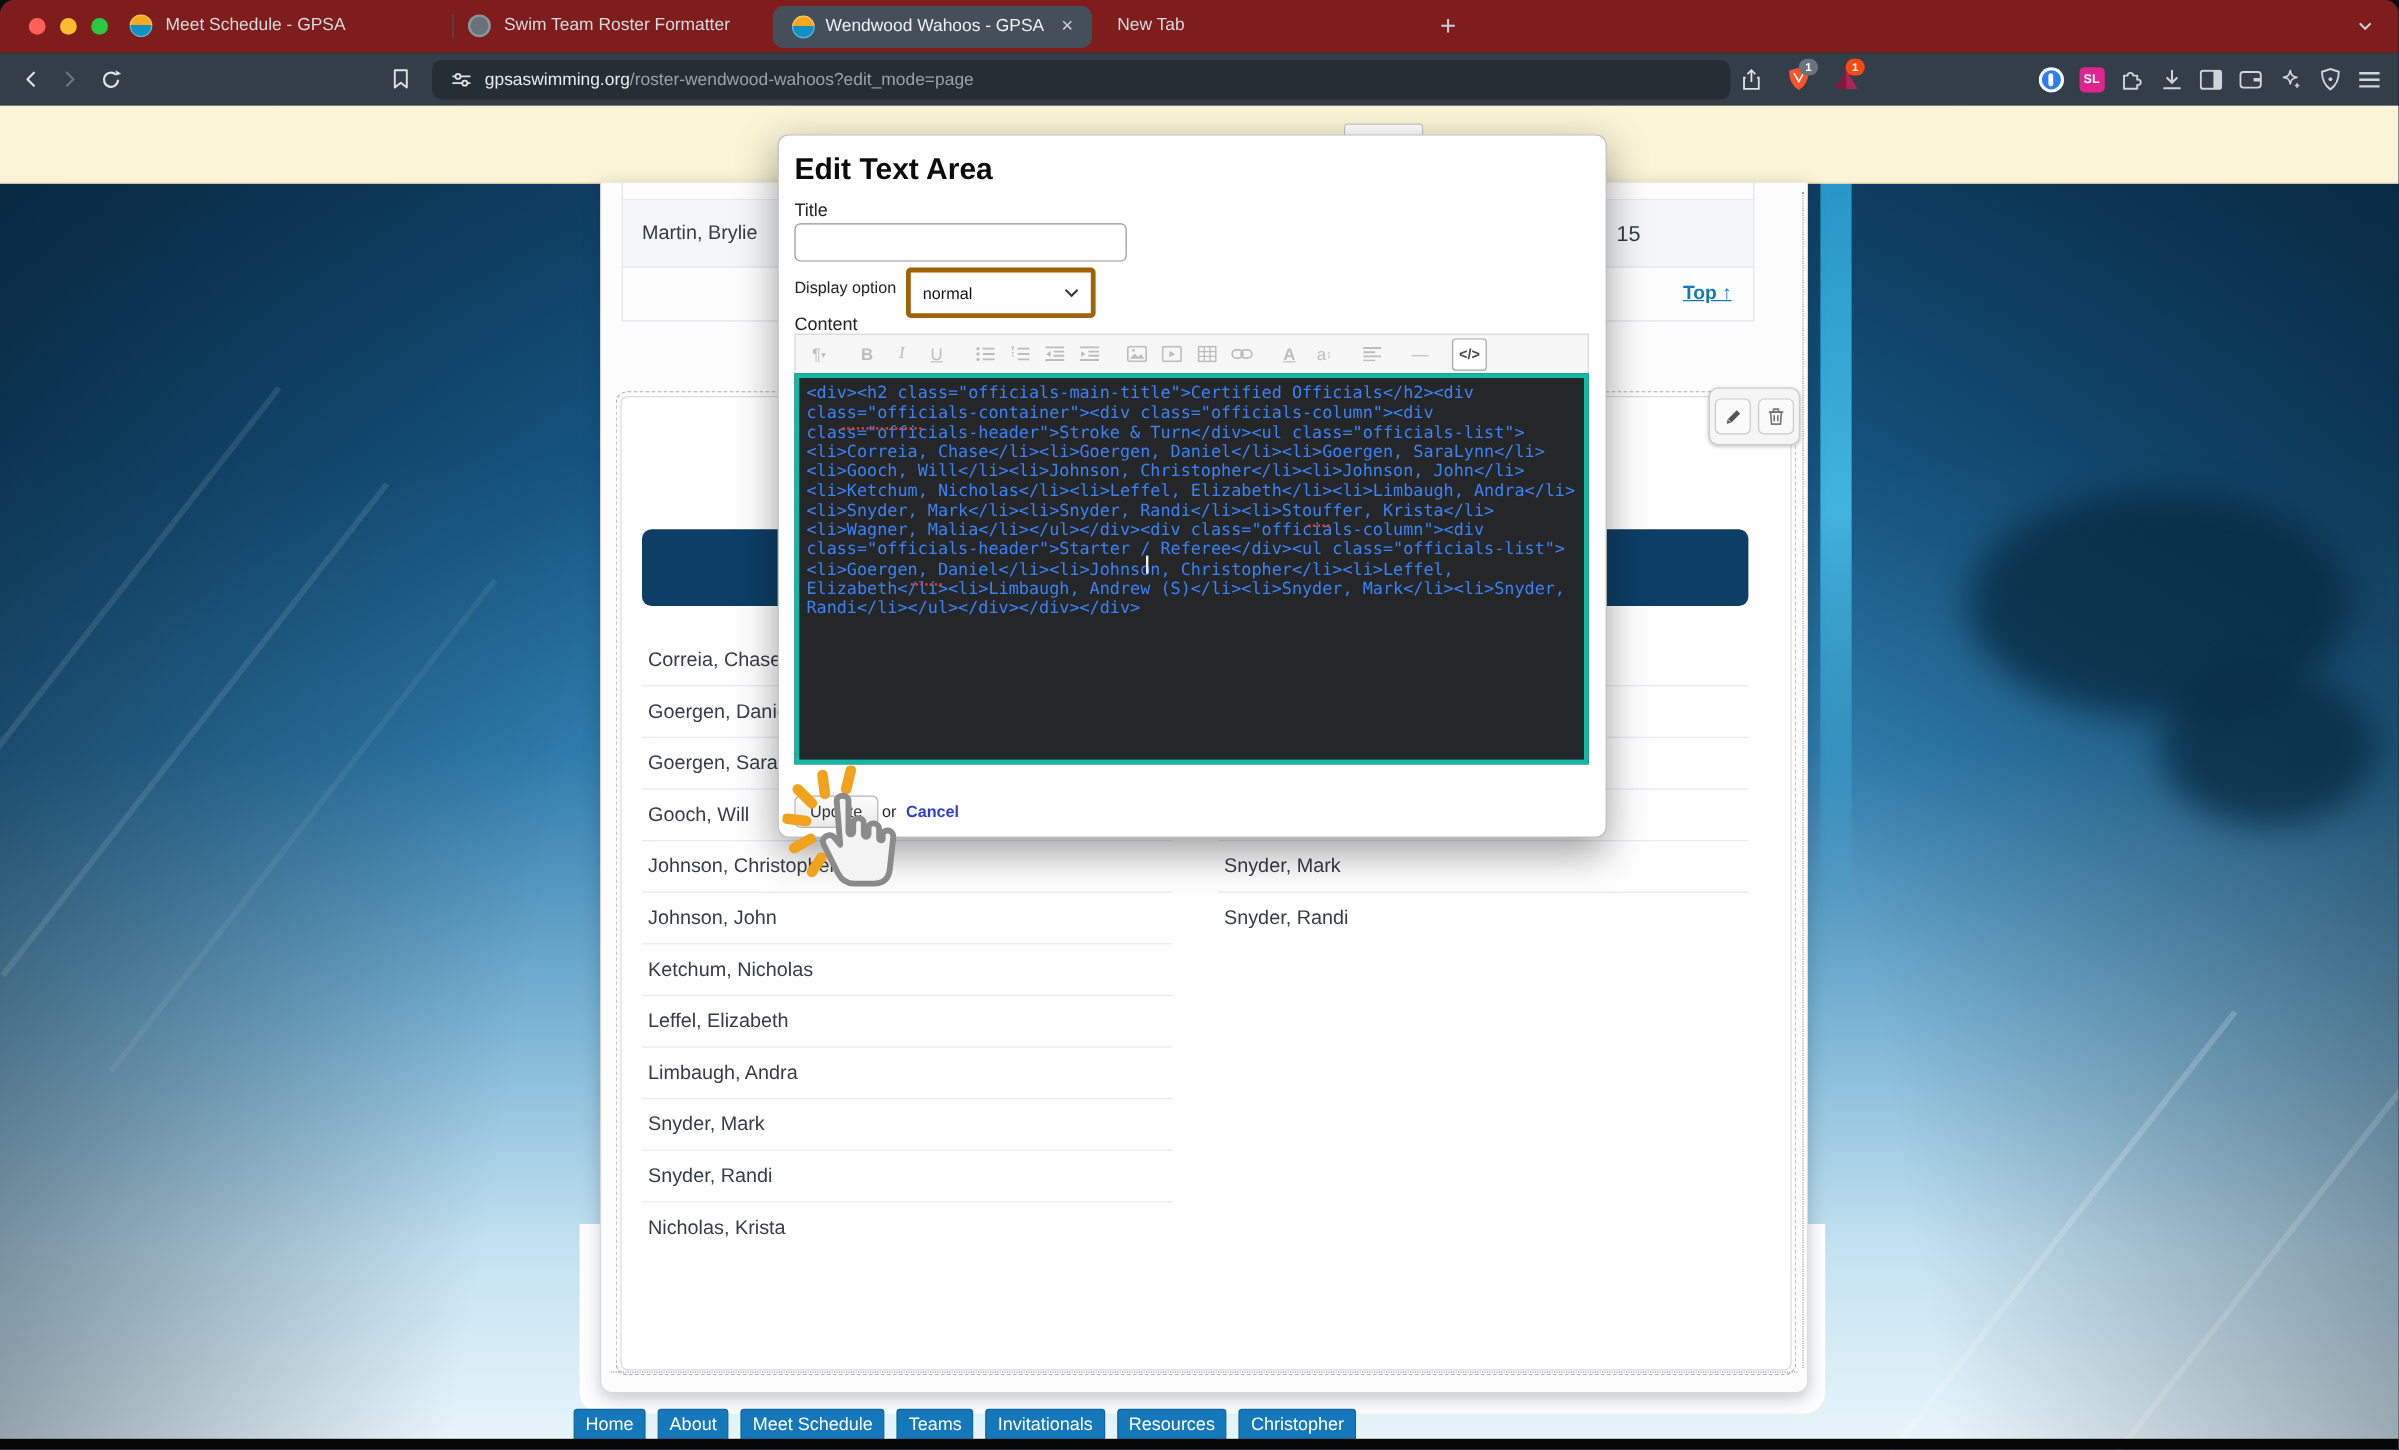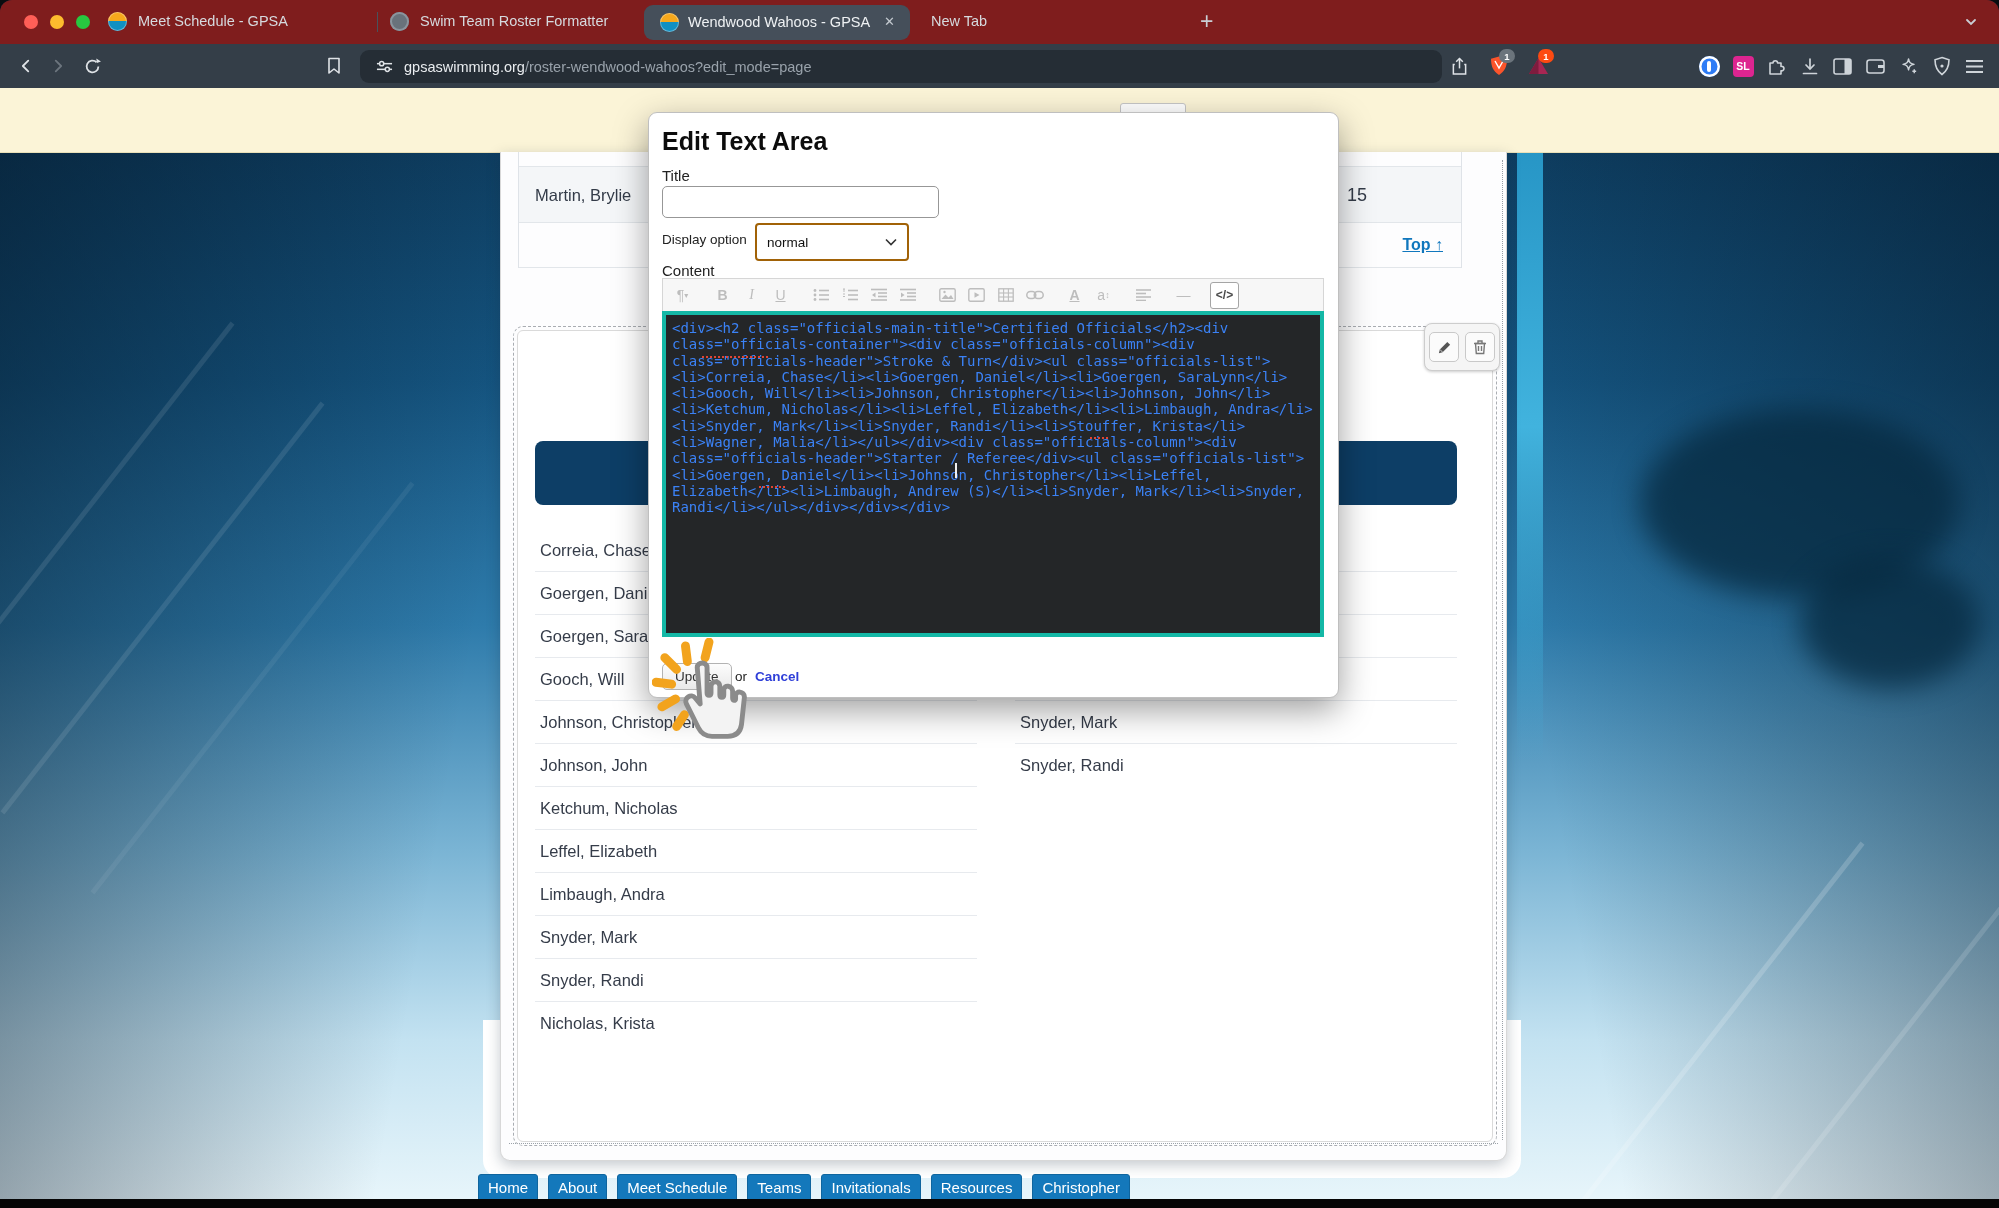--- a/index.html
+++ b/index.html
@@ -80,21 +80,21 @@
   .footer-nav{position:absolute;left:478px;top:1174px;display:flex;gap:10px;z-index:7;}
   .fbtn{background:#1478bb;color:#fff;font-size:15px;padding:4px 9px 6px;border-radius:3px;border:1px solid #0f659e;white-space:nowrap;}
   .bottom-strip{position:absolute;left:0;top:1199px;width:1999px;height:9px;background:#060606;z-index:8;}
 
   
   .modal{position:absolute;left:648px;top:112px;width:689px;height:584px;background:#fff;border:1px solid #bfbfbf;
     border-radius:9px;box-shadow:0 12px 34px rgba(0,0,0,.38);z-index:50;}
   .m-title{position:absolute;left:13px;top:14px;font-size:25px;font-weight:bold;color:#0c0c0c;}
   .m-label{position:absolute;left:13px;font-size:15px;color:#222;}
   .m-input{position:absolute;left:13px;top:73px;width:263px;height:30px;border:1px solid #979797;border-radius:5px;background:#fff;font-size:14px;padding:0 6px;}
-  .m-select{position:absolute;left:106px;top:110px;width:130px;height:34px;border:2px solid #a16207;border-radius:4px;background:#fff;
+  .m-select{position:absolute;left:106px;top:110px;width:130px;height:34px;border:4px solid #a16207;border-radius:4px;background:#fff;
     display:flex;align-items:center;padding:0 10px;font-size:13.5px;color:#111;justify-content:space-between;}
   .editor{position:absolute;left:13px;top:165px;width:662px;}
   .ed-toolbar{height:33px;background:#f7f7f7;border:1px solid #d6d6d6;border-bottom:none;display:flex;align-items:center;padding:0 6px;gap:2px;box-sizing:border-box;}
   .ed-btn{min-width:27px;height:25px;display:flex;align-items:center;justify-content:center;color:#bdbdbd;font-size:14px;}
   .ed-gap{width:9px;}
   .ed-btn.activebtn{border:1px solid #a5a5a5;background:#fff;color:#4a4a4a;border-radius:3px;font-size:12px;font-weight:bold;}
   .ed-code{position:relative;height:326px;background:#242628;border:4px solid #14b8a6;box-sizing:border-box;
     font-family:"DejaVu Sans Mono",monospace;font-size:14px;line-height:16.3px;color:#3b82f6;white-space:pre;overflow:hidden;padding:5px 6px;}
   .caret{position:absolute;left:293px;top:185px;width:2px;height:15px;background:#f0f0f0;}
   .squig{position:absolute;border-bottom:2px dotted #e04432;height:2px;}

